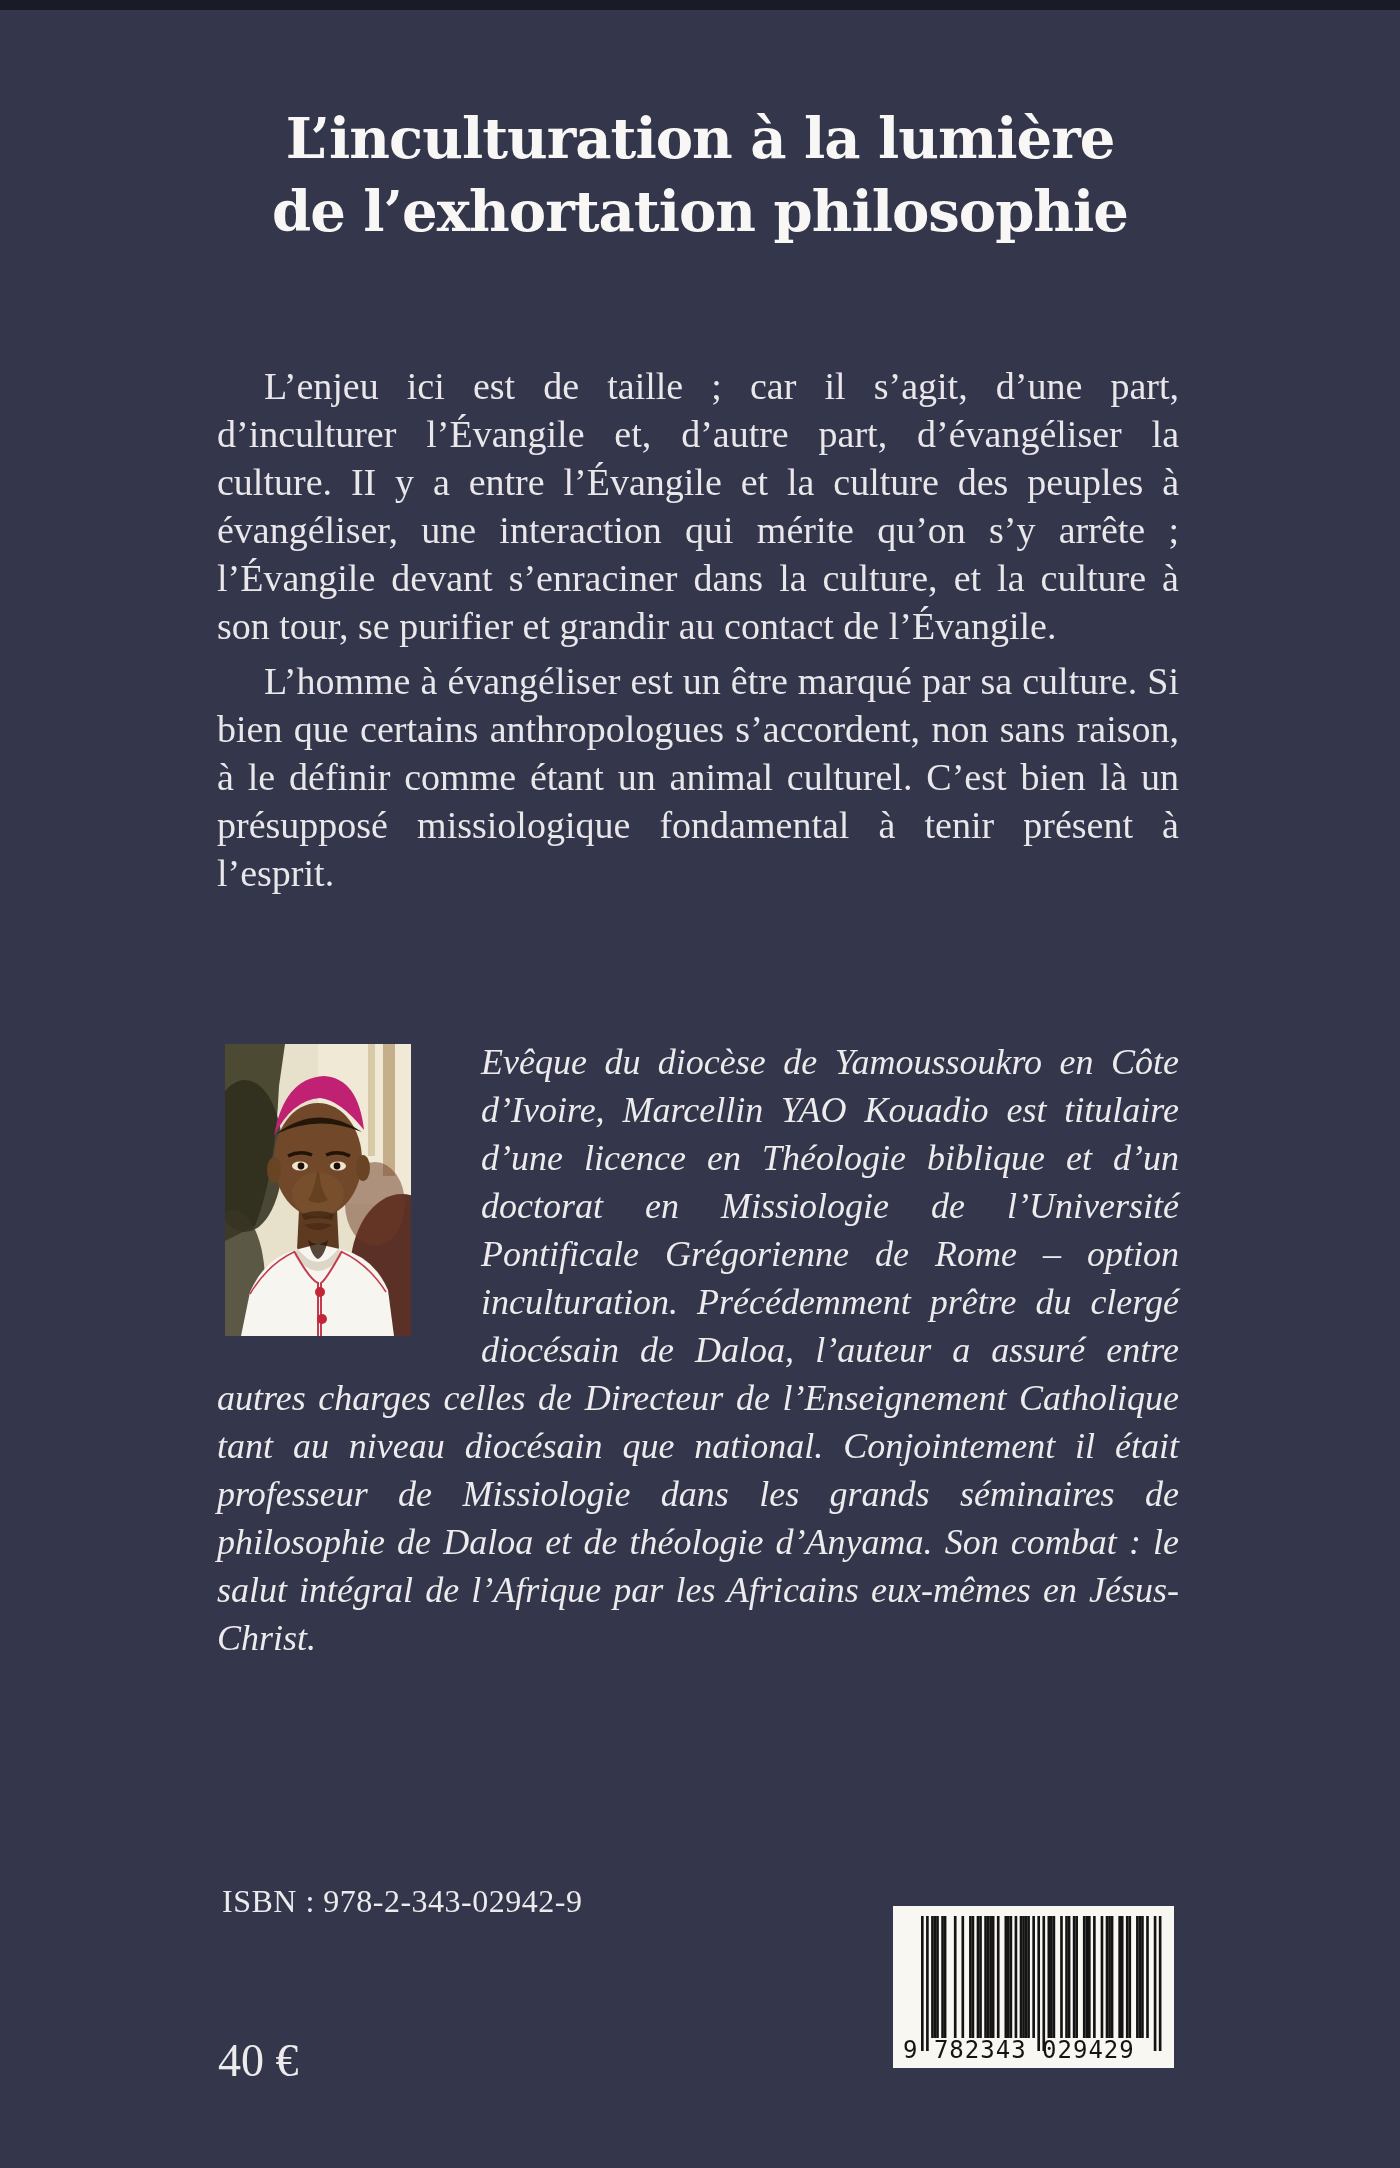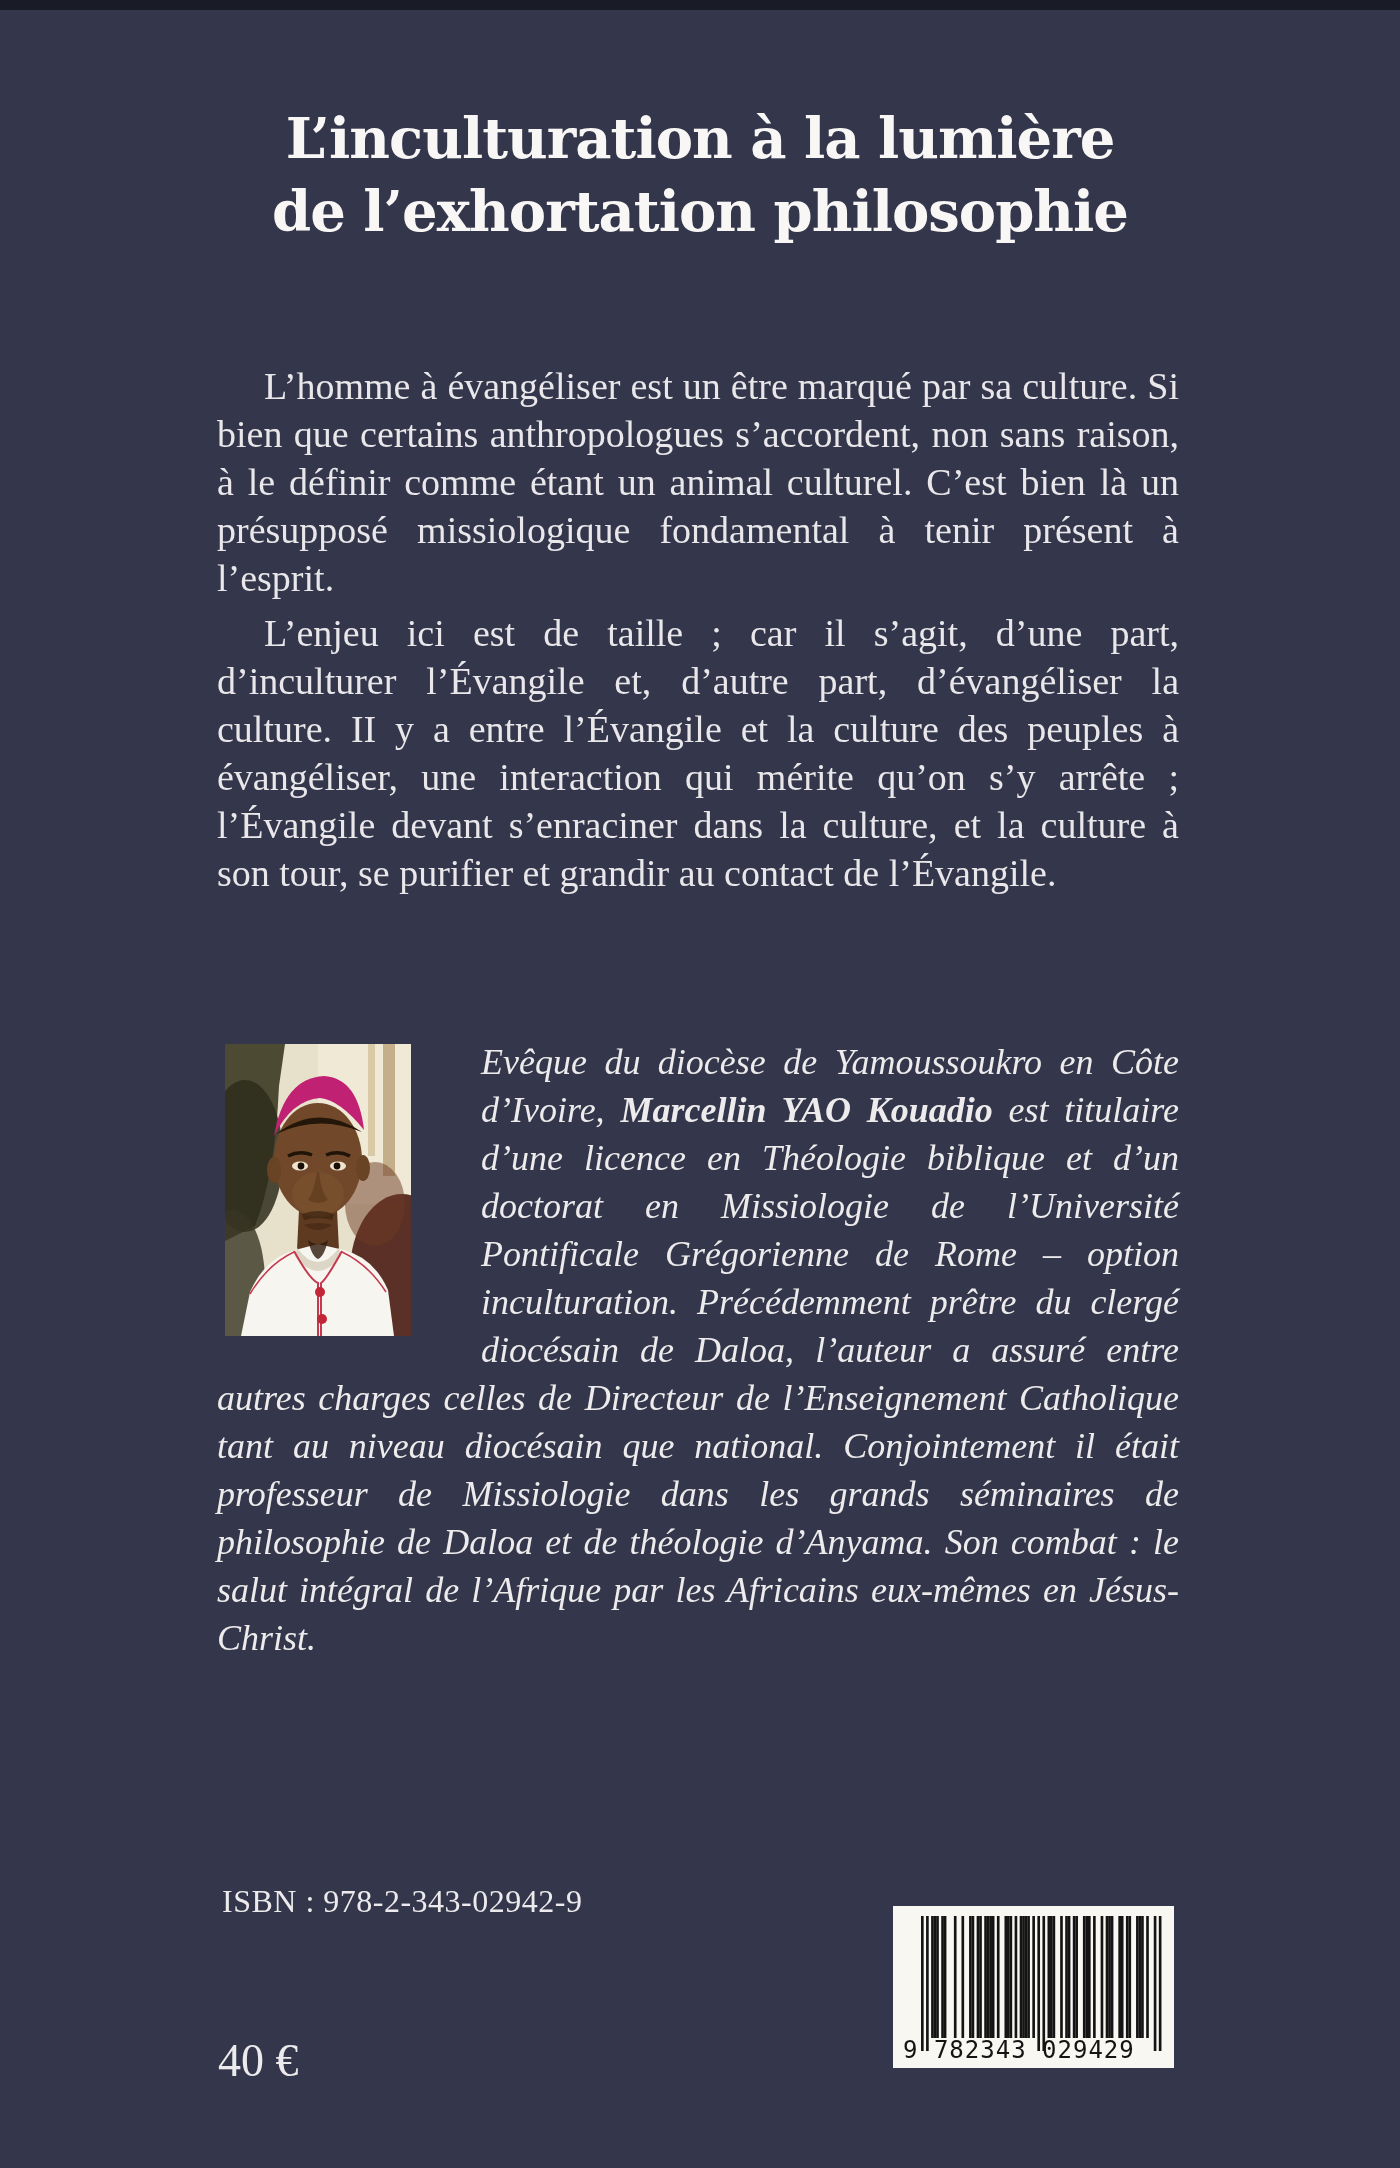--- a/index.html
+++ b/index.html
@@ -29,21 +29,21 @@
   }
   .synopsis p{margin:0;text-indent:47px;}
   .synopsis p + p{margin-top:7px;}
   .bio{
     position:absolute;left:217px;top:1028px;width:962px;
     font-size:36px;line-height:48px;
     font-style:italic;
     text-align:justify;
     color:#edebec;
   }
-  .bio b{font-weight:700;}
+  .bio b{font-weight:400;}
   .photo{
     float:left;
     width:186px;height:292px;
     margin:6px 70px 14px 8px;
     display:block;
   }
   .isbn{
     position:absolute;left:222px;top:1873px;
     font-size:32px;letter-spacing:0.5px;
     color:#eceaec;
@@ -63,22 +63,22 @@
 <body>
 
 <div class="cover">
 
   <div class="title">
     <div>L’inculturation à la lumière</div>
     <div>de l’exhortation philosophie</div>
   </div>
 
   <div class="synopsis">
+    <p>L’enjeu ici est de taille ; car il s’agit, d’une part, d’inculturer l’Évangile et, d’autre part, d’évangéliser la culture. II y a entre l’Évangile et la culture des peuples à évangéliser, une interaction qui mérite qu’on s’y arrête ; l’Évangile devant s’enraciner dans la culture, et la culture à son tour, se purifier et grandir au contact de l’Évangile.</p>
     <p>L’homme à évangéliser est un être marqué par sa culture. Si bien que certains anthropologues s’accordent, non sans raison, à le définir comme étant un animal culturel. C’est bien là un présupposé missiologique fondamental à tenir présent à l’esprit.</p>
-    <p>L’enjeu ici est de taille ; car il s’agit, d’une part, d’inculturer l’Évangile et, d’autre part, d’évangéliser la culture. II y a entre l’Évangile et la culture des peuples à évangéliser, une interaction qui mérite qu’on s’y arrête ; l’Évangile devant s’enraciner dans la culture, et la culture à son tour, se purifier et grandir au contact de l’Évangile.</p>
   </div>
 
   <div class="bio">
     <svg class="photo" viewBox="0 0 186 292" preserveAspectRatio="none" aria-hidden="true">
       <rect width="186" height="292" fill="#e7e0ca"></rect>
       <rect x="93" width="93" height="160" fill="#efe9d6"></rect>
       <rect x="158" y="0" width="12" height="132" fill="#a37f4e" opacity="0.55"></rect>
       <rect x="143" y="0" width="7" height="112" fill="#b89a62" opacity="0.4"></rect>
       <path d="M0,0 L60,0 L54,42 Q50,132 30,182 L0,197 Z" fill="#4c4a33"></path>
       <ellipse cx="20" cy="112" rx="38" ry="76" fill="#2e2b1c" opacity="0.85"></ellipse>

